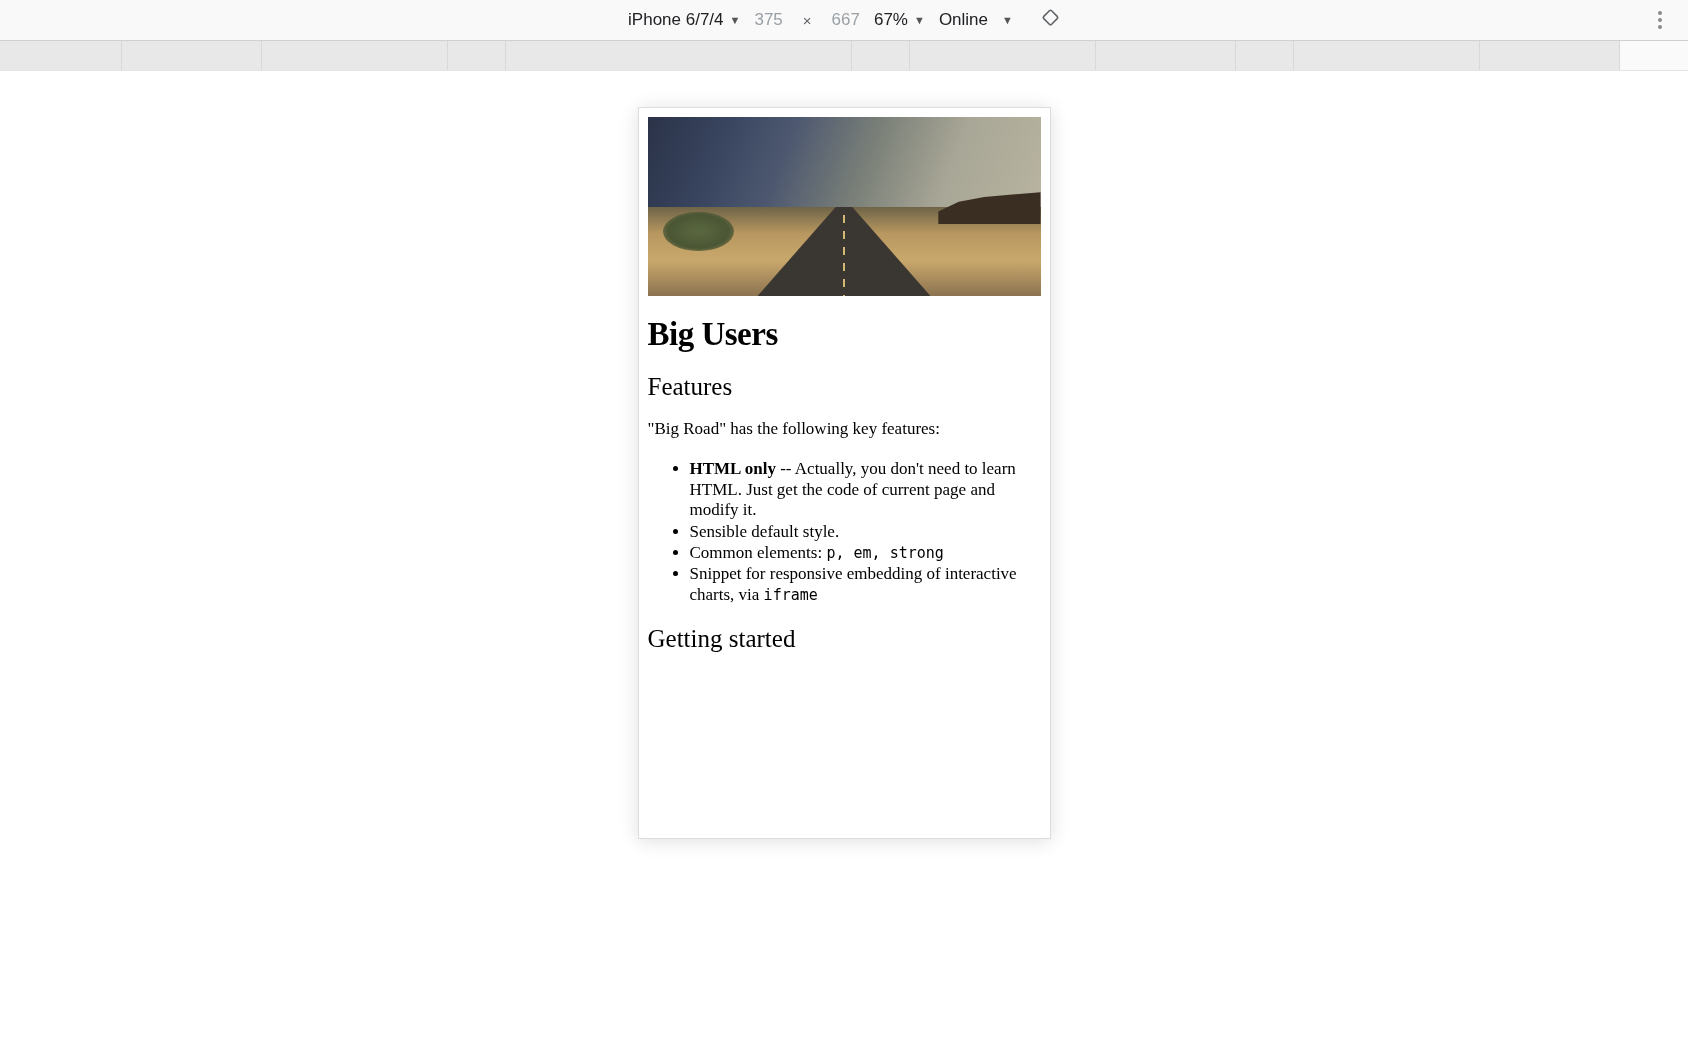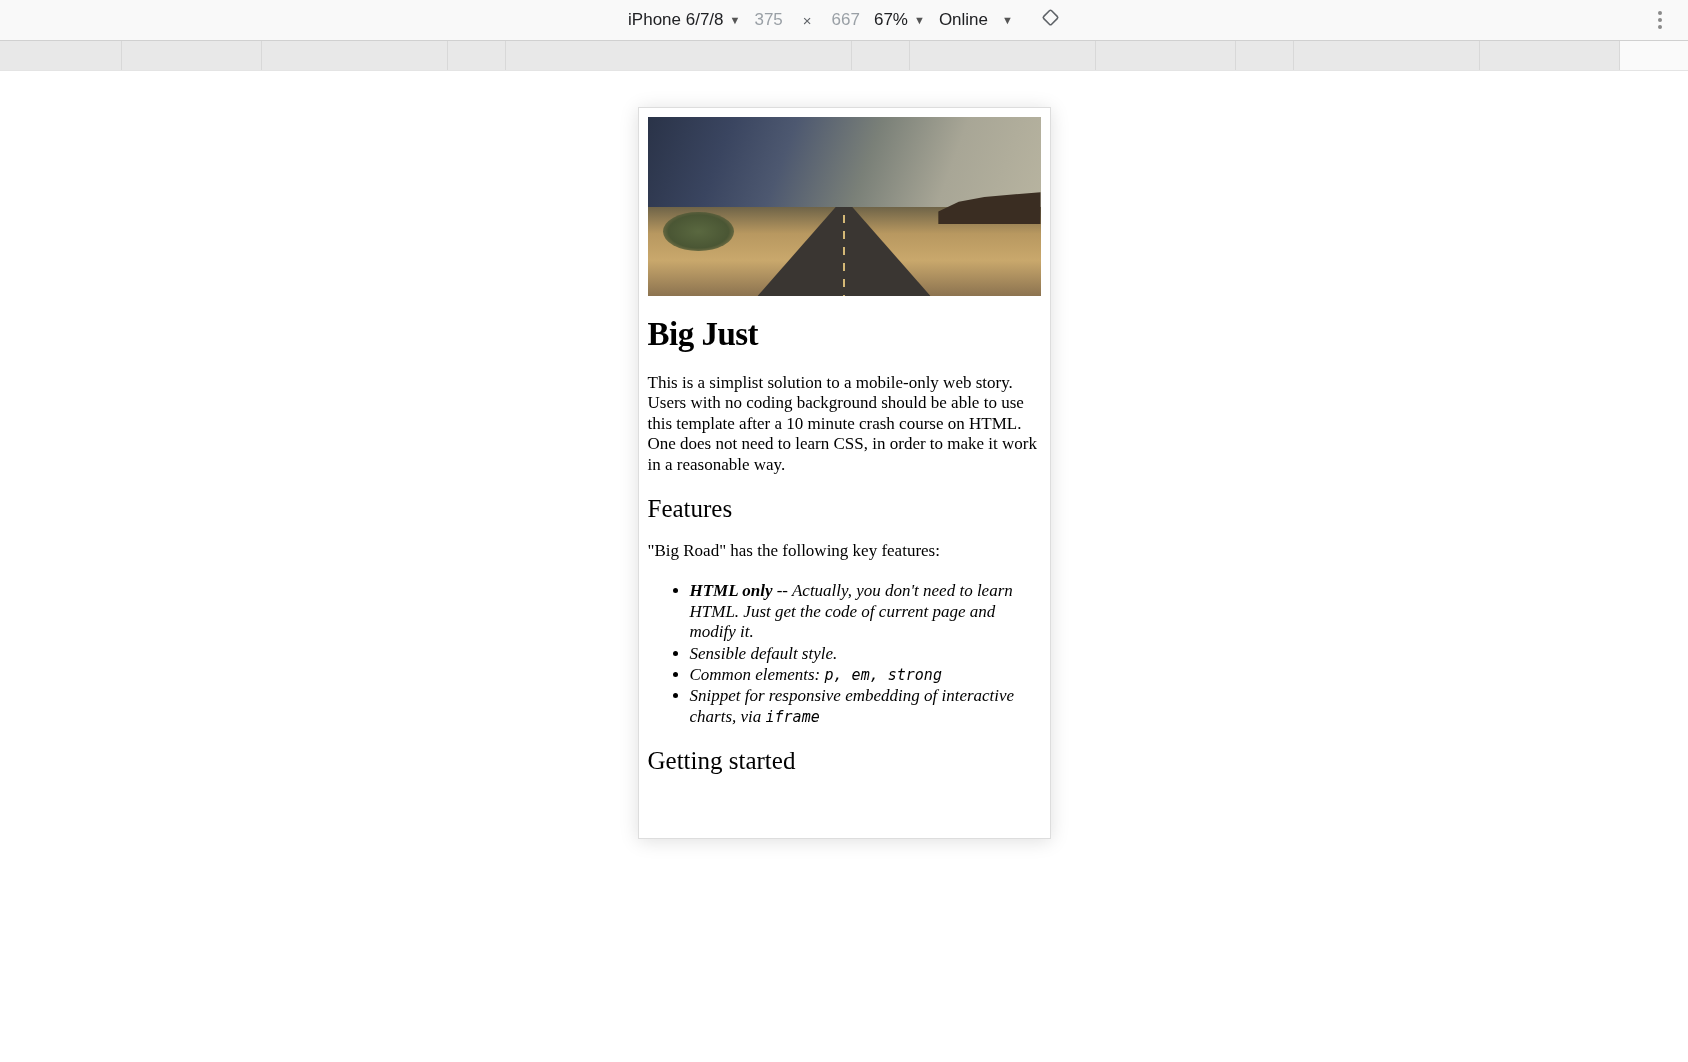--- a/index.html
+++ b/index.html
@@ -218,37 +218,36 @@
       margin-bottom: 18px;
     }
     .content ul {
       font-size: 17px;
       line-height: 1.2;
       padding-left: 42px;
       margin-bottom: 20px;
     }
     .content li {
       margin-bottom: 1px;
-      font-style: italic;
     }
     .content code {
       font-family: Menlo, Monaco, Consolas, monospace;
       font-size: 15px;
     }
     .content strong {
       font-weight: bold;
     }
   </style>
 </head>
 <body>
 
 <div class="devtools-toolbar">
   <div class="toolbar-center">
     <div class="device-selector">
-      <span>iPhone 6/7/8</span>
+      <span>iPhone 6/7/4</span>
       <span class="dropdown-arrow">▼</span>
     </div>
     <div class="dimensions">
       <span>375</span>
       <span class="dim-x">×</span>
       <span>667</span>
     </div>
     <div class="zoom-selector">
       <span>67%</span>
       <span class="dropdown-arrow">▼</span>
@@ -288,22 +287,21 @@
   <div class="device-frame">
     <div class="hero-image">
       <div class="sky-gradient"></div>
       <div class="ground"></div>
       <div class="mesa"></div>
       <div class="road"></div>
       <div class="road-line"></div>
       <div class="bush"></div>
     </div>
     <div class="content">
-      <h1>Big Just</h1>
-      <p>This is a simplist solution to a mobile-only web story. Users with no coding background should be able to use this template after a 10 minute crash course on HTML. One does not need to learn CSS, in order to make it work in a reasonable way.</p>
+      <h1>Big Users</h1>
       <h2>Features</h2>
       <p>"Big Road" has the following key features:</p>
       <ul id="features-list">
           <li><strong>HTML only</strong> -- Actually, you don't need to learn HTML. Just get the code of current page and modify it.</li>
           <li>Sensible default style.</li>
           <li>Common elements: <code>p, em, strong</code></li>
           <li>Snippet for responsive embedding of interactive charts, via <code>iframe</code></li>
         </ul>
       <h2>Getting started</h2>
     </div>

